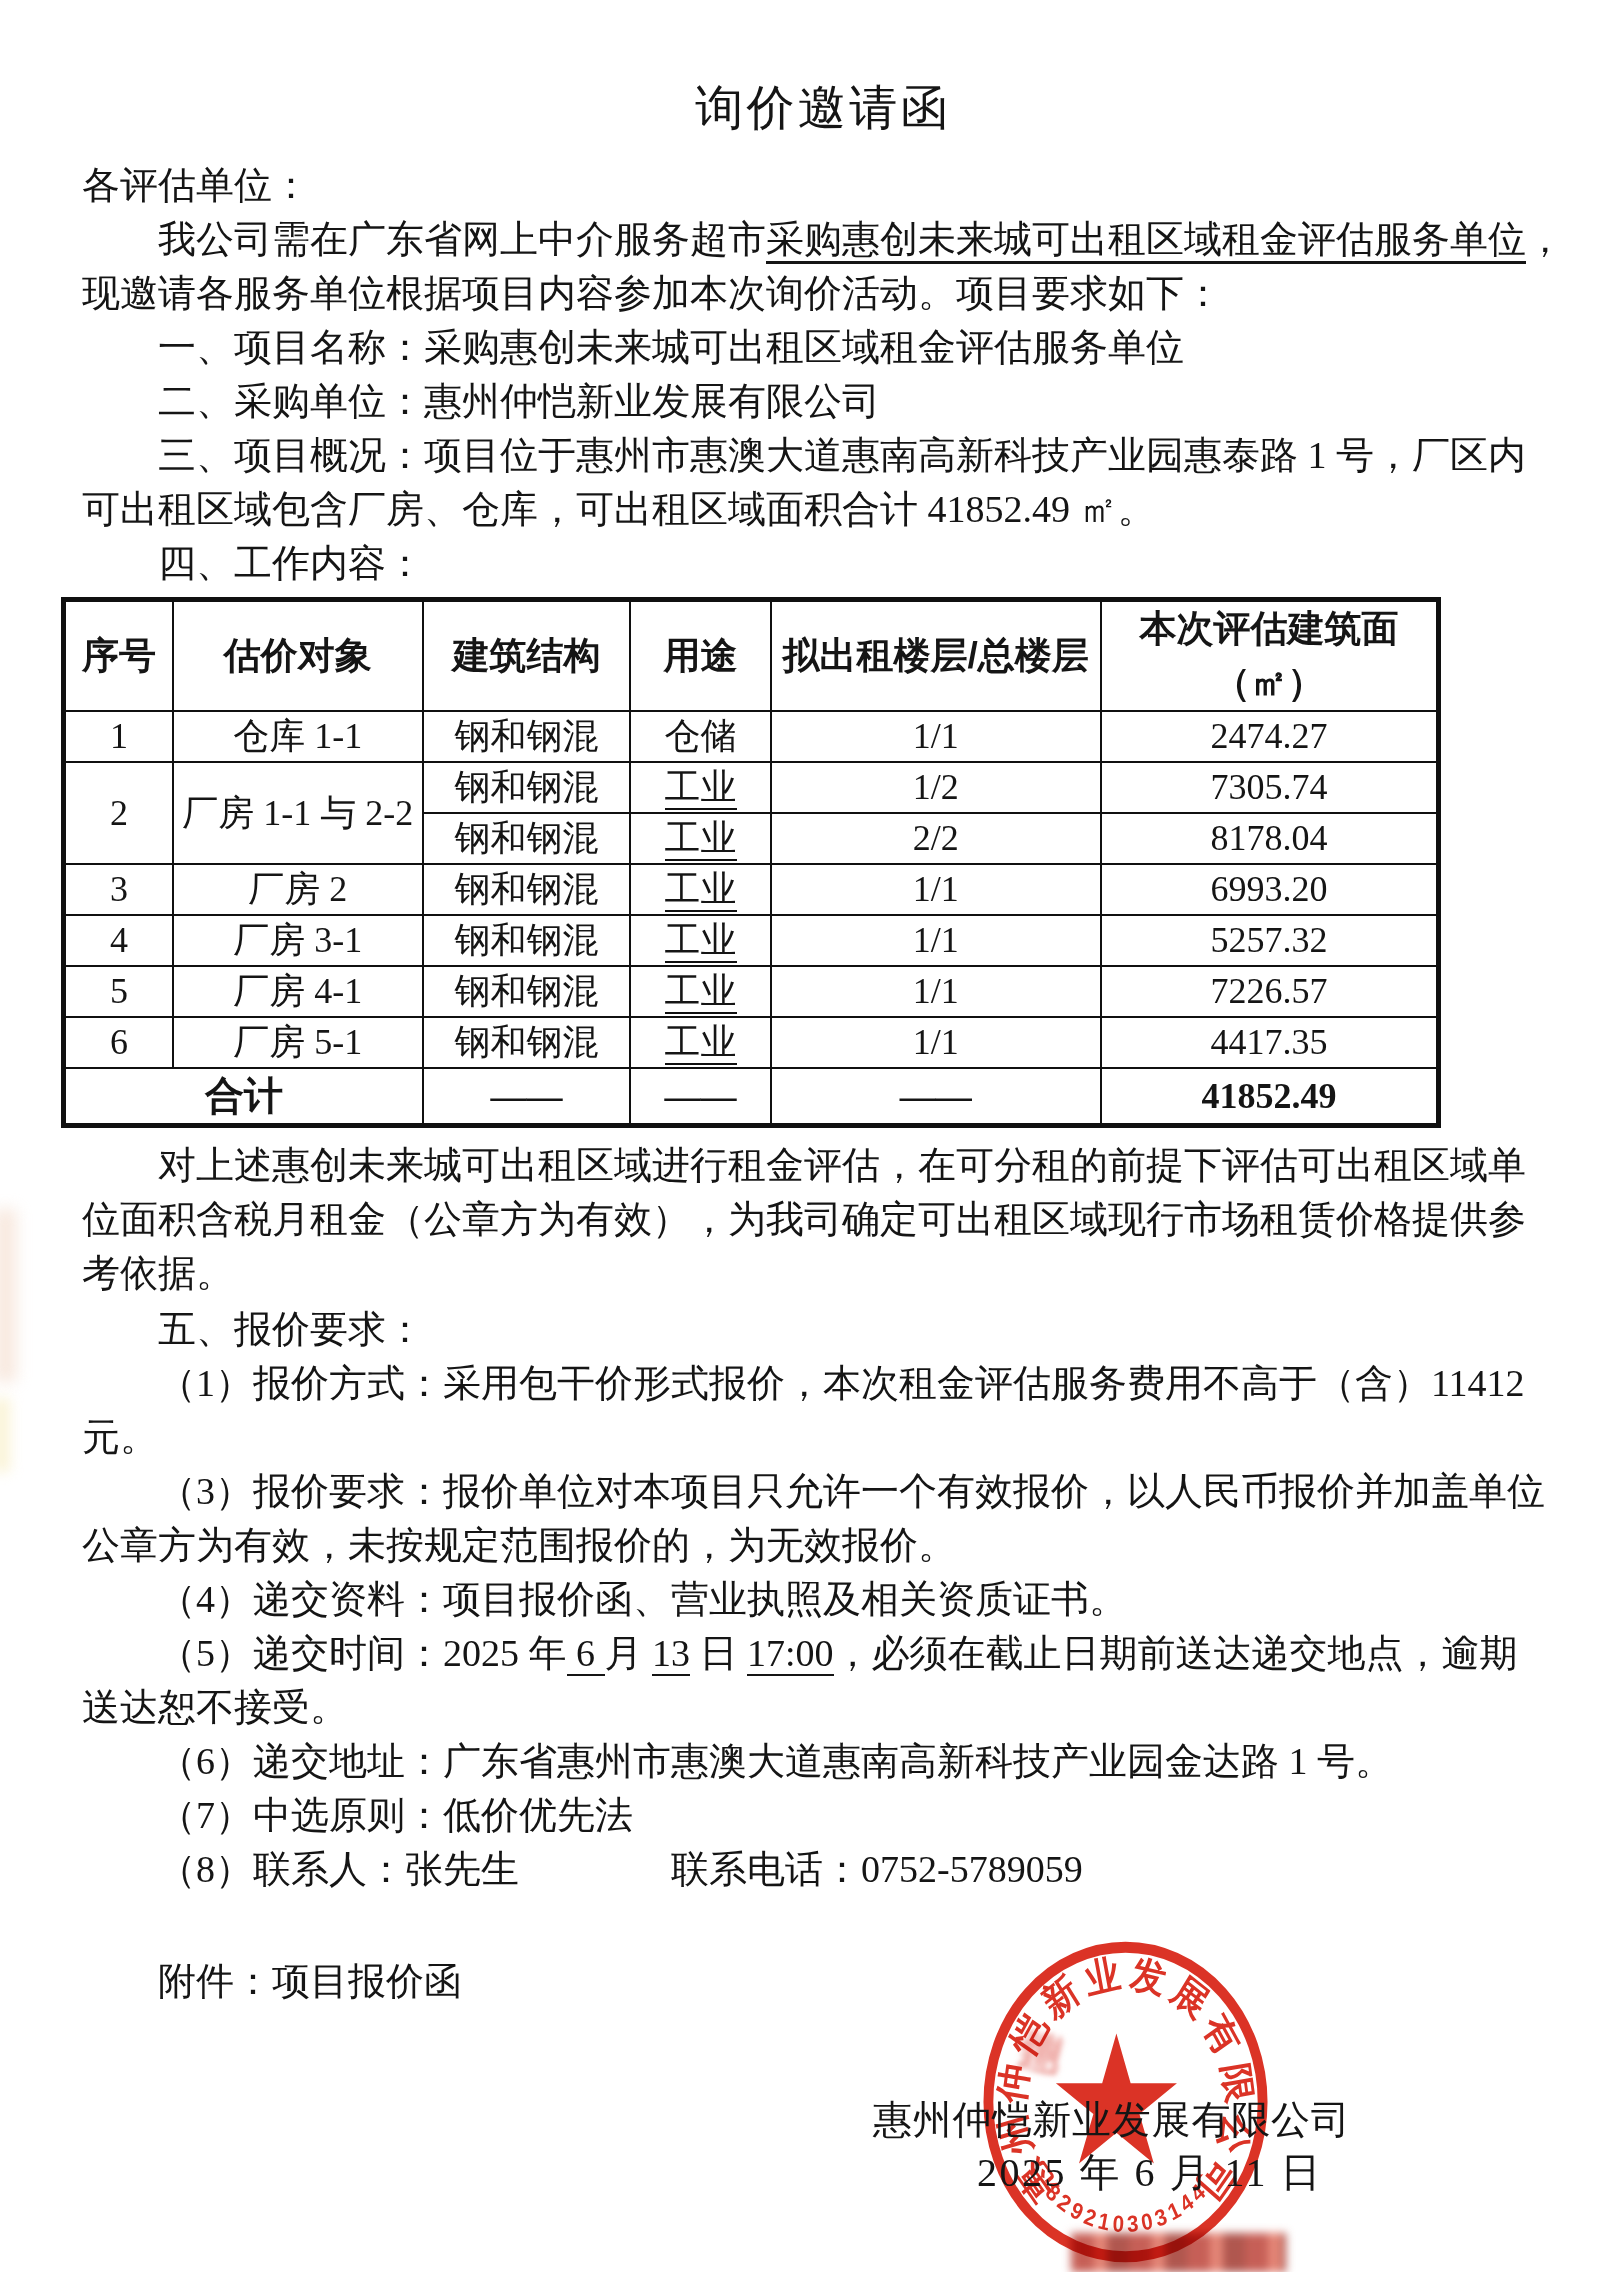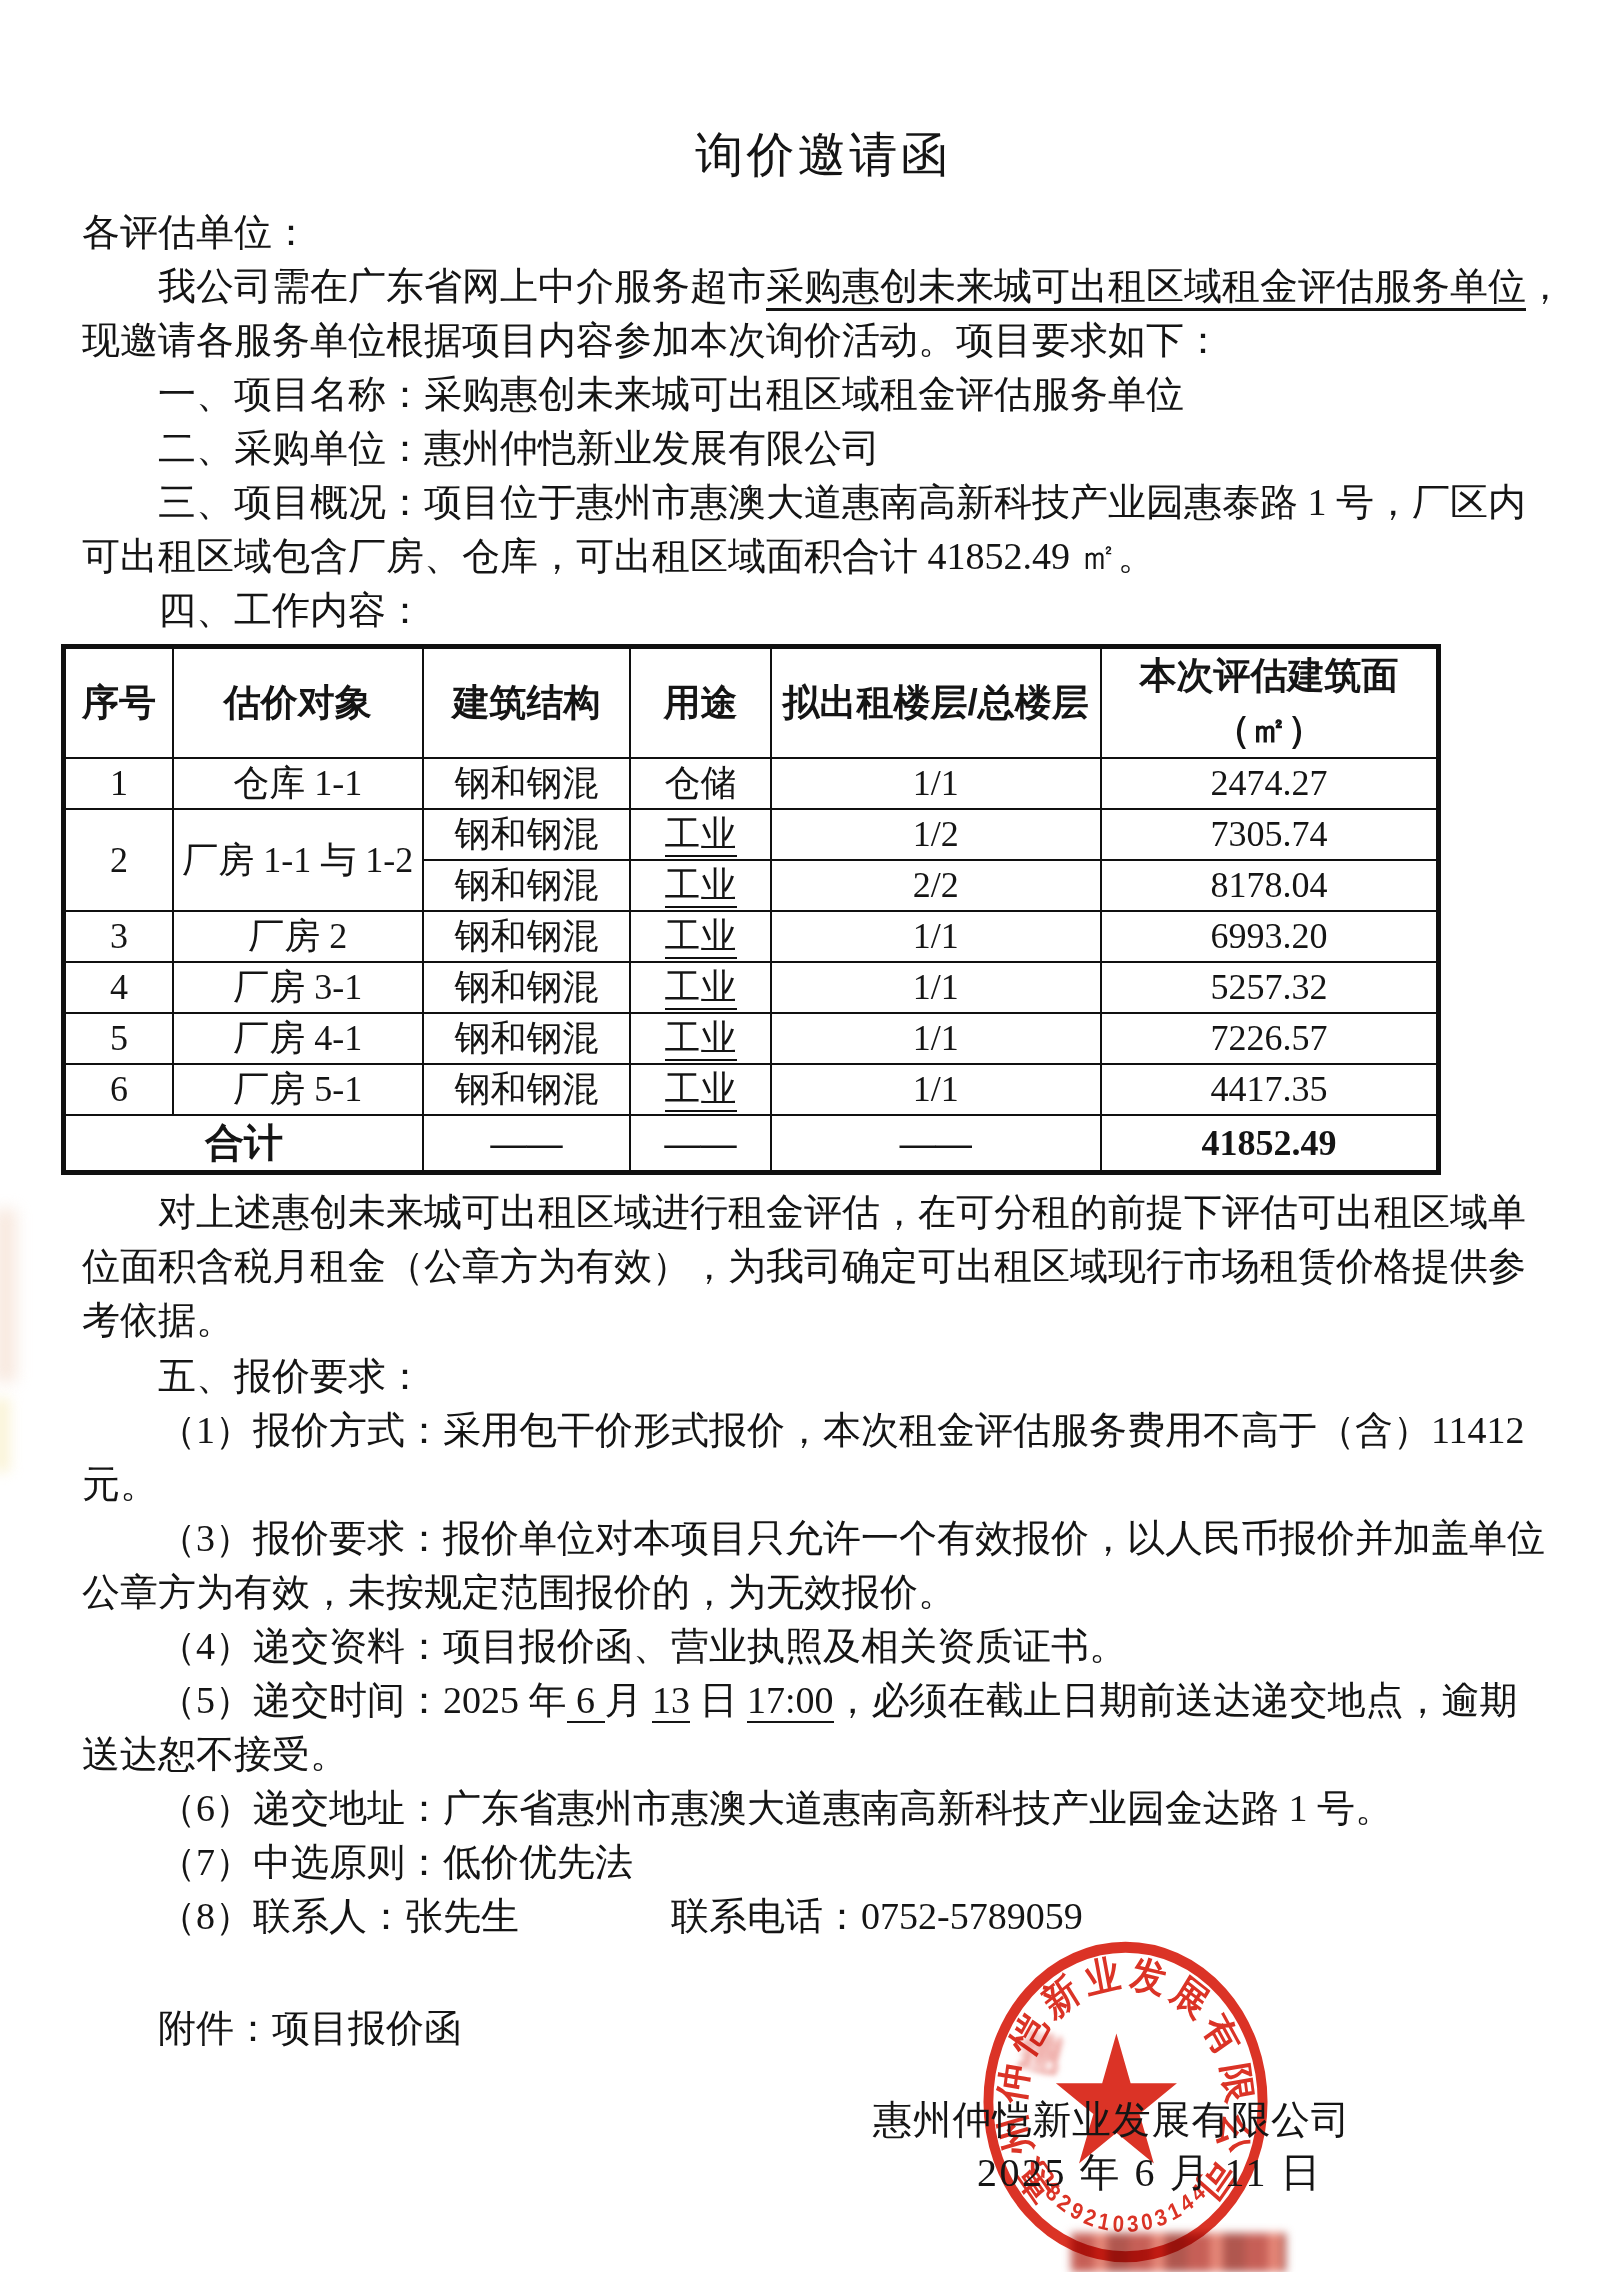--- a/index.html
+++ b/index.html
@@ -15,21 +15,20 @@
   }
   .content{position:relative;padding:79px 53px 0 82px;}
   .hei{font-family:"Liberation Sans","DejaVu Sans",sans-serif;font-weight:400;}
   .title{
     text-align:center;
     font-family:"Liberation Sans","DejaVu Sans",sans-serif;
     font-weight:400;
     font-size:48px;line-height:58px;
     letter-spacing:3.3px;
     margin-bottom:21.4px;
-    margin-top:47px;
   }
   .line{white-space:pre-wrap;}
   .ind{padding-left:76px;}
   .ul{border-bottom:3.3px solid #151515;padding-bottom:0.8px;}
   .ul-thin{border-bottom:2.5px solid #151515;padding-bottom:0;}
   
   table.work{
     border-collapse:collapse;
     width:1380px;
     margin:6.6px 0 0 -20.6px;
@@ -140,21 +139,21 @@
           <tr>
             <td rowspan="1">1</td>
             <td rowspan="1">仓库 1-1</td>
             <td>钢和钢混</td>
             <td class="c-use"><span>仓储</span></td>
             <td>1/1</td>
             <td>2474.27</td>
           </tr>
           <tr>
             <td rowspan="2">2</td>
-            <td rowspan="2">厂房 1-1 与 1-2</td>
+            <td rowspan="2">厂房 1-1 与 2-2</td>
             <td>钢和钢混</td>
             <td class="c-use"><span class="u">工业</span></td>
             <td>1/2</td>
             <td>7305.74</td>
           </tr>
           <tr>
             <td>钢和钢混</td>
             <td class="c-use"><span class="u">工业</span></td>
             <td>2/2</td>
             <td>8178.04</td>

